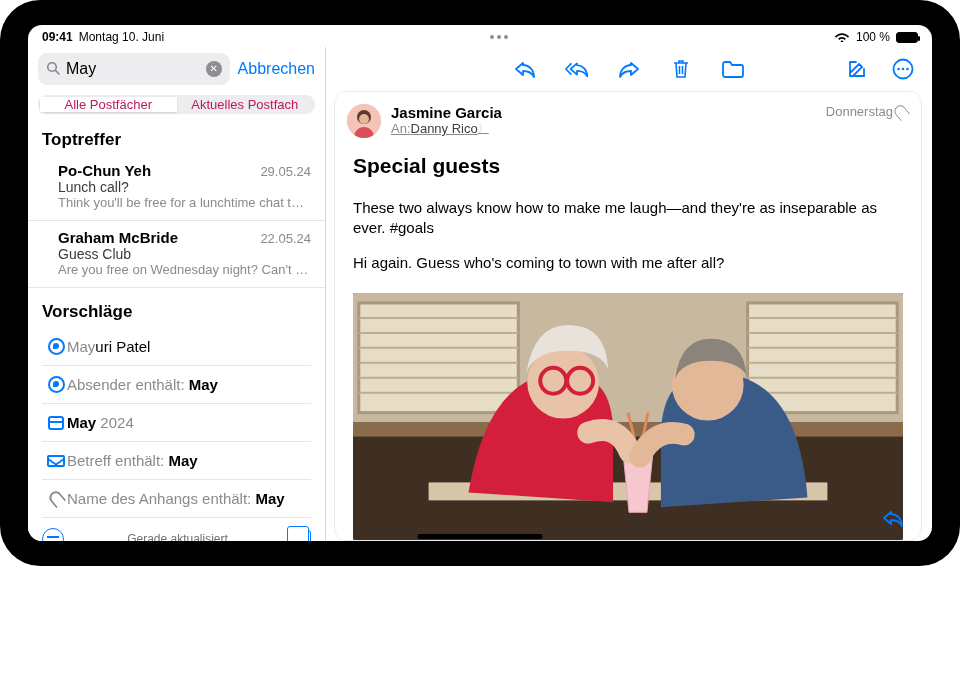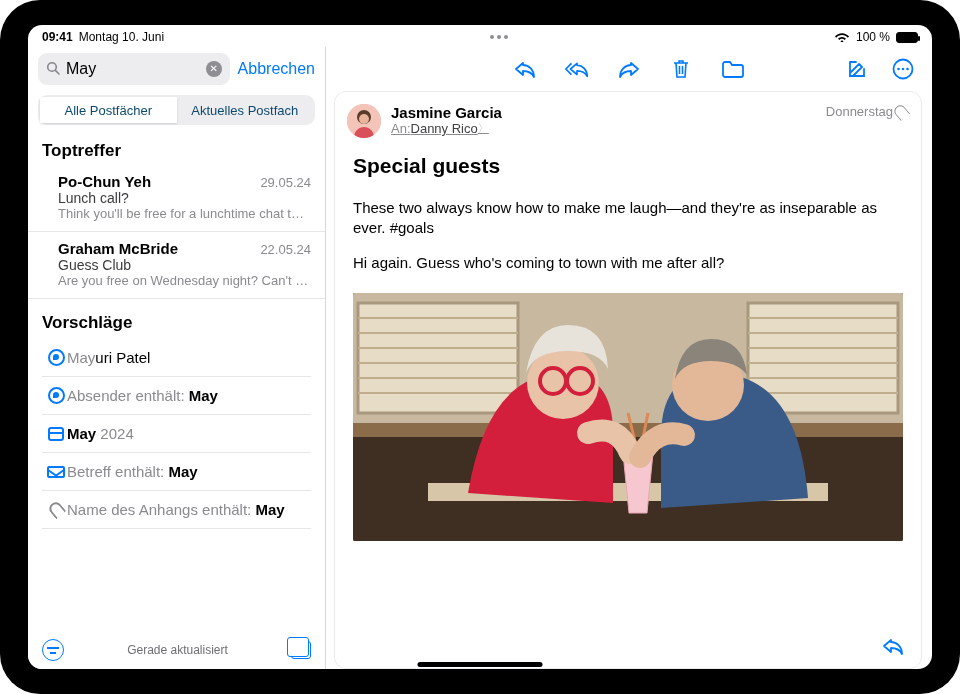--- a/index.html
+++ b/index.html
@@ -1,18 +1,18 @@
 <!DOCTYPE html>
 <html><head>
 <meta charset="utf-8">
 <style>
   * { box-sizing: border-box; margin: 0; padding: 0; }
   html, body { width: 960px; height: 694px; background: #fff; font-family: -apple-system, "Helvetica Neue", Arial, sans-serif; }
   .device {
-    width: 960px; height: 694px; background: #000; border-radius: 40px;
+    width: 960px; height: 566px; background: #000; border-radius: 40px;
     padding: 25px 28px 25px 28px; position: relative;
   }
   .screen {
     width: 100%; height: 100%; background: #fff; border-radius: 14px;
     display: flex; flex-direction: column; overflow: hidden; position: relative;
   }
   .statusbar {
     height: 22px; display: flex; align-items: center; justify-content: space-between;
     padding: 2px 14px 0 14px; font-size: 12px; color: #000;
   }
@@ -43,21 +43,21 @@
   .searchbox .text { flex:1; font-size:16px; color:#000; }
   .searchbox .clear {
     width:16px; height:16px; background:#8e8e93; color:#fff; border-radius:8px;
     display:flex; align-items:center; justify-content:center; font-size:10px; line-height:1;
   }
   .cancel { color:#007aff; font-size:16px; }
   .seg {
     margin: 6px 10px; background:#ededef; border-radius:9px; height:30px; display:flex; padding:2px;
     font-size:13px;
   }
-  .seg div { flex:1; display:flex; align-items:center; justify-content:center; border-radius:0; color:#0c4a6e;}
+  .seg div { flex:1; display:flex; align-items:center; justify-content:center; border-radius:0; color:#be185d;}
   .seg .active { background:#fff; box-shadow: 0 1px 2px rgba(0,0,0,.12); font-weight:500;}
   .section-title { font-size:17px; font-weight:700; padding: 10px 14px 4px; }
   .sugg-title { font-size:17px; font-weight:700; padding: 14px 14px 6px; }
   .hit {
     padding: 8px 14px 10px 30px; border-bottom: 1px solid #e6e6ea; position:relative;
   }
   .hit:last-of-type { border-bottom: 1px solid #e6e6ea;}
   .hit .row1 { display:flex; justify-content:space-between; align-items:baseline; }
   .hit .sender { font-weight:600; font-size:15px; }
   .hit .date { font-size:13px; color:#8a8a8f; }

